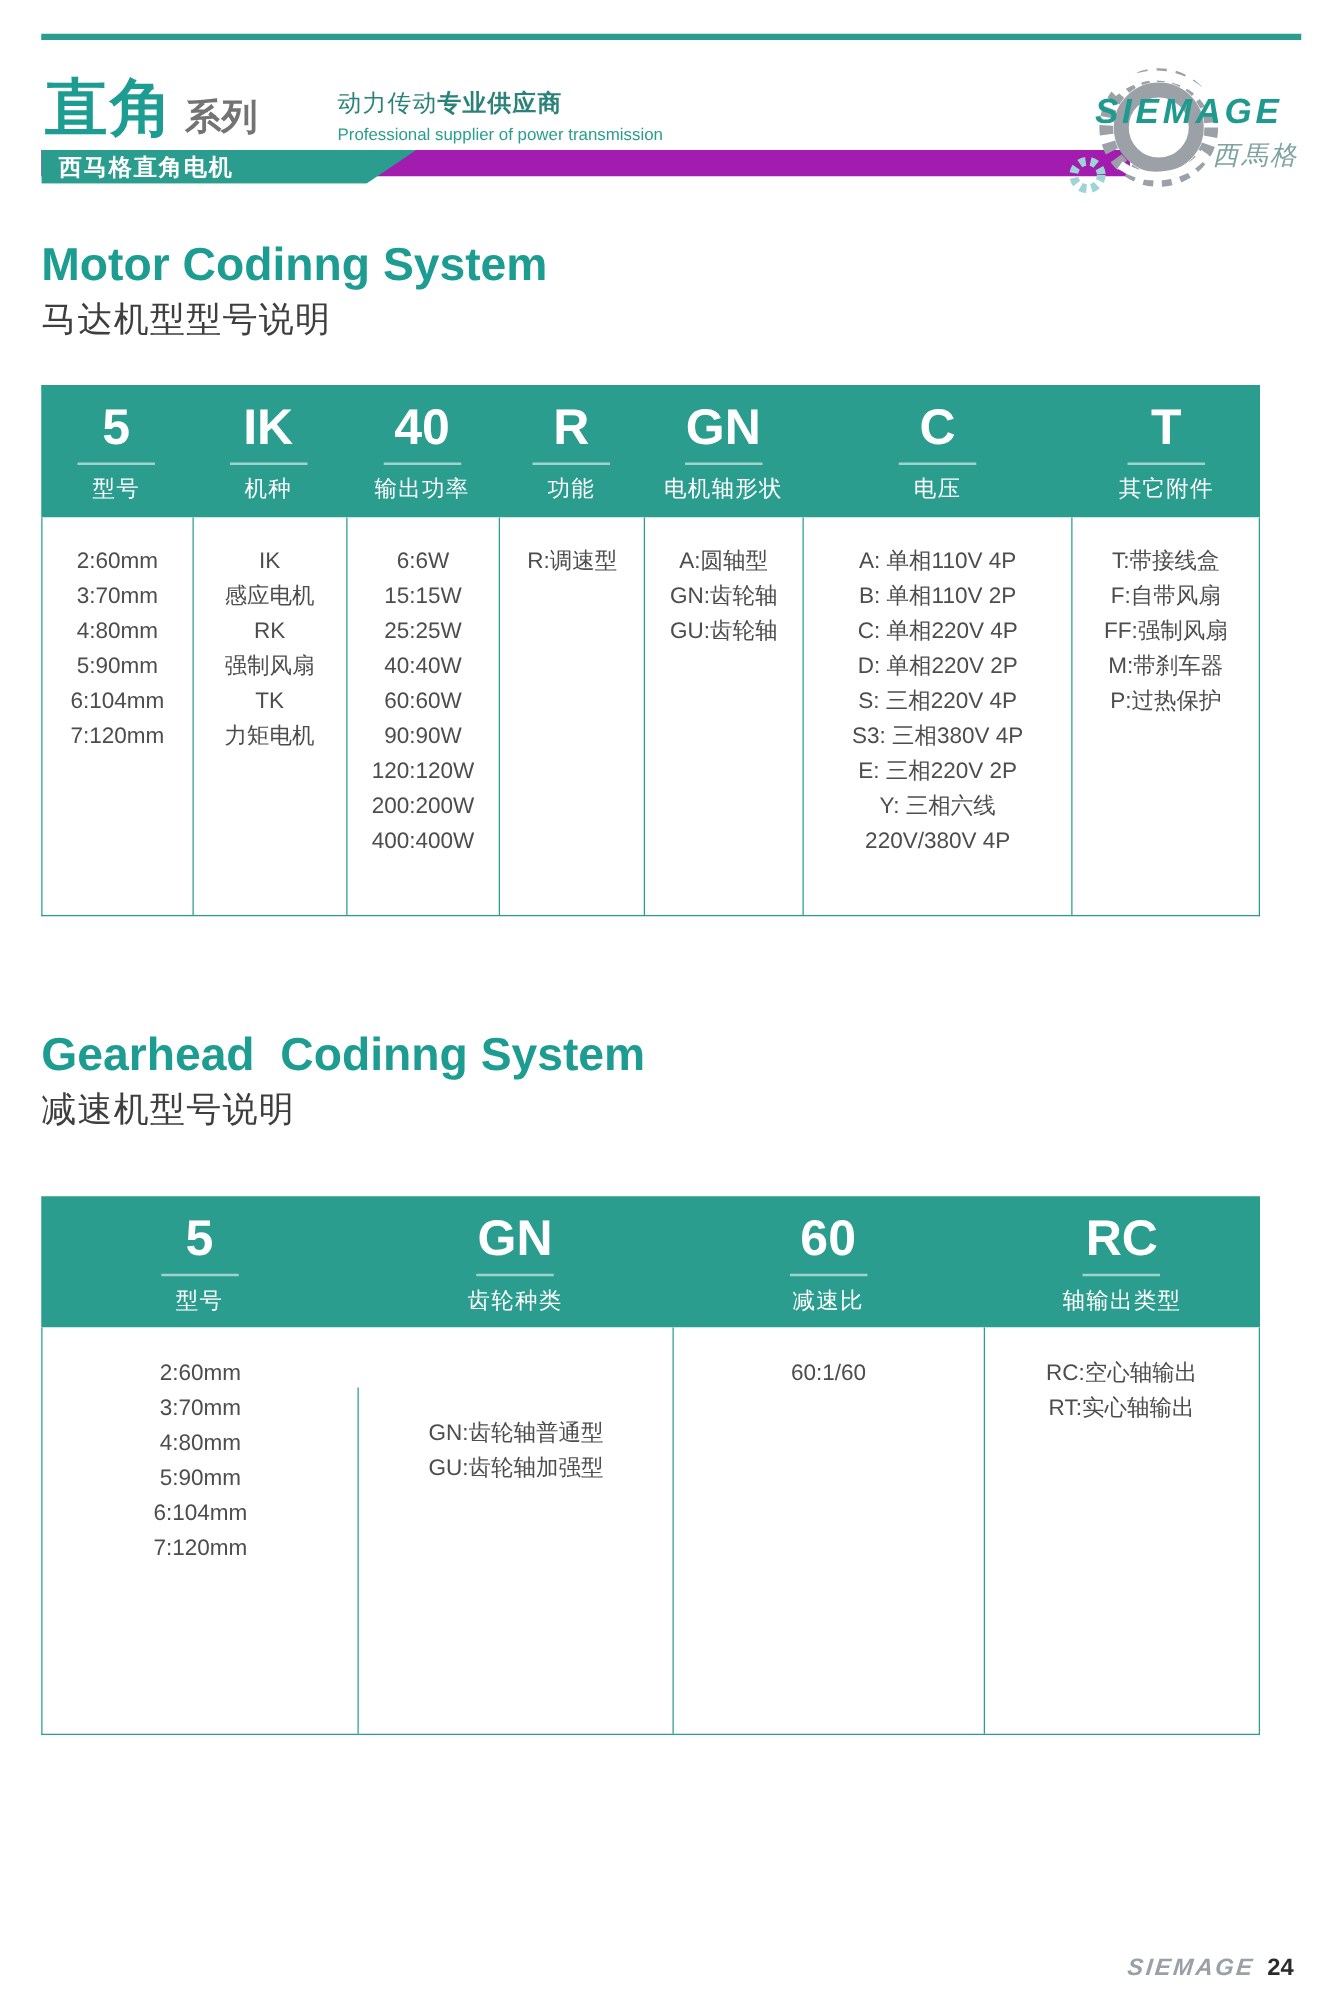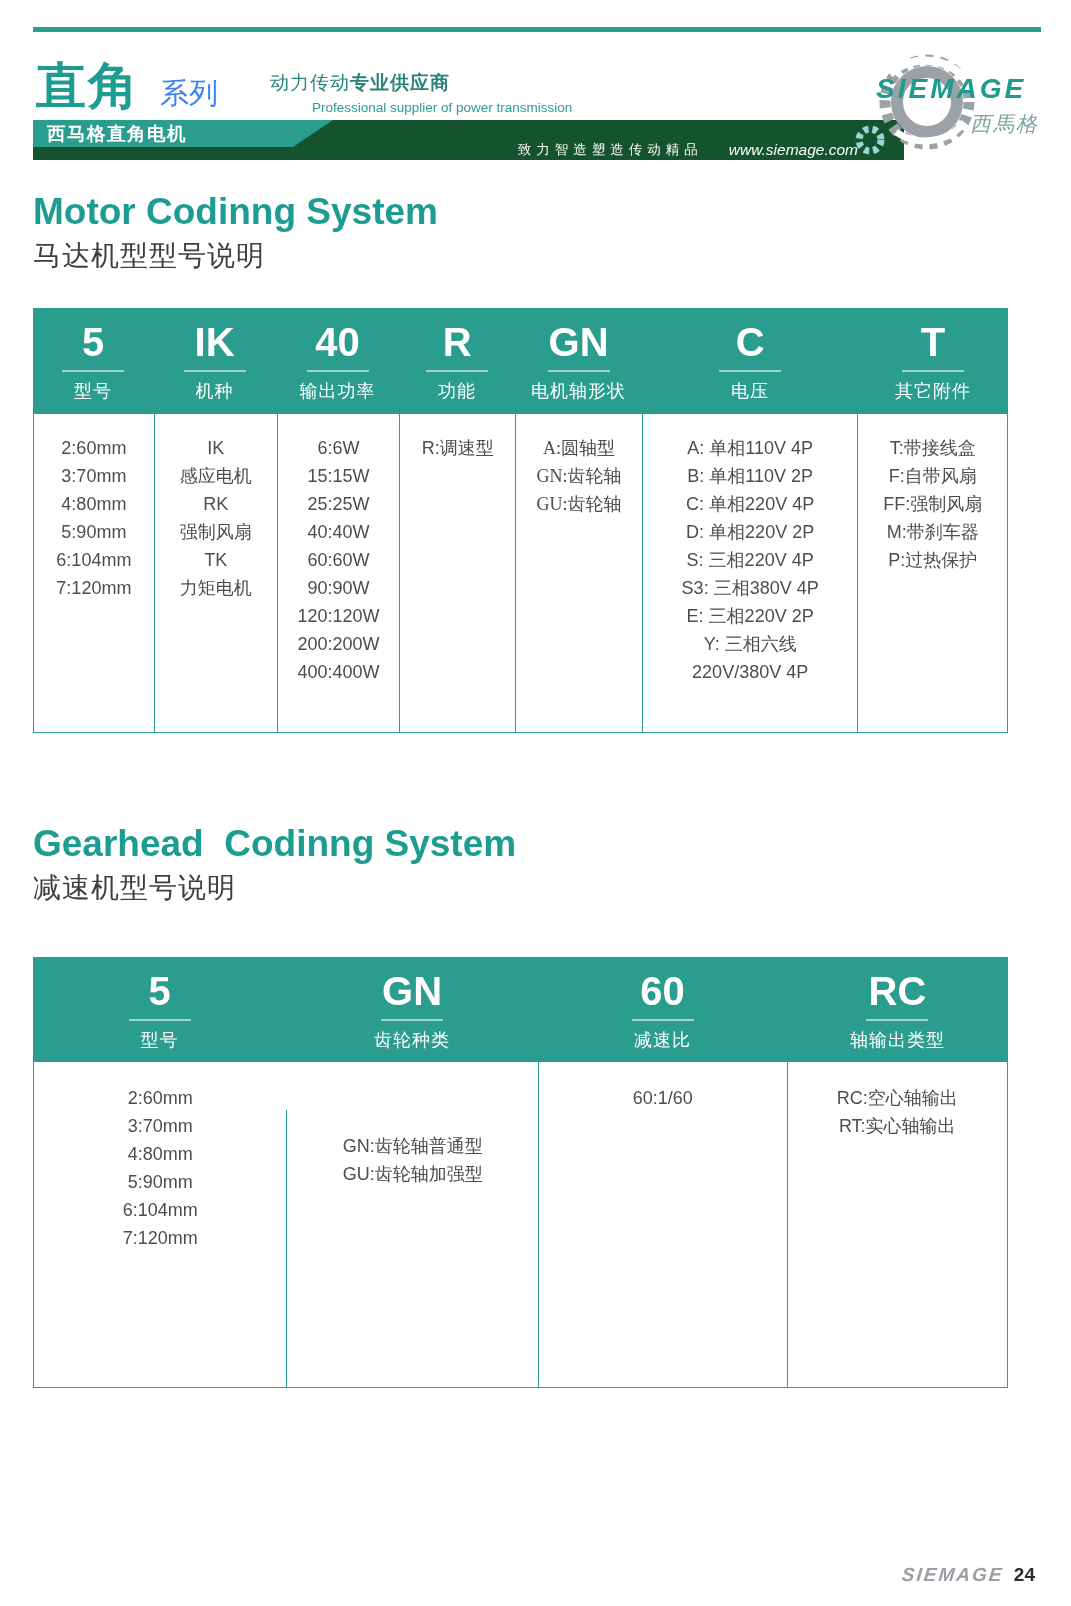--- a/index.html
+++ b/index.html
@@ -6,27 +6,27 @@
   html,body { background:#fff; }
   .page {
     position:relative; width:1071px; height:1606px; background:#fff;
     font-family:"Liberation Sans","DejaVu Sans",sans-serif; overflow:hidden;
   }
   .top-rule { position:absolute; left:33px; top:27px; width:1008px; height:5px; background:#2a9d8f; }
 
   
   .series { position:absolute; left:36px; top:60px; white-space:nowrap; }
   .series .big { font-size:50px; line-height:52px; font-weight:bold; color:#1d9c92; letter-spacing:2px; }
-  .series .small { font-size:29px; color:#3b82f6; margin-left:20px; font-weight:400; }
+  .series .small { font-size:29px; color:#737373; margin-left:8px; font-weight:700; }
   .header-mid { position:absolute; left:270px; top:70px; }
   .header-mid .cn { font-size:19px; color:#2b8279; letter-spacing:1px; }
   .header-mid .cn b { font-weight:bold; }
-  .header-mid .en { font-size:13.5px; color:#2a9d8f; margin-top:4px;margin-left:42px; }
-
-  .brand-bar { position:absolute; left:33px; top:120px; width:871px; height:40px; background:#14532d; }
+  .header-mid .en { font-size:13.5px; color:#2a9d8f; margin-top:4px; }
+
+  .brand-bar { position:absolute; left:33px; top:120px; width:871px; height:21px; background:#a21caf; }
   .bar-dark {
     position:absolute; left:0; top:0; height:27px; width:300px; background:#2a9d8f;
     clip-path:polygon(0 0,100% 0,calc(100% - 40px) 100%,0 100%);
   }
   .bar-dark .t { position:absolute; left:14px; top:0; line-height:27px; font-size:18.5px; font-weight:bold; color:#fff; letter-spacing:1.5px; }
   .bar-right { position:absolute; right:0; top:16px; height:27px; display:flex; align-items:center; gap:26px; padding-right:46px; }
   .bar-right .slogan { font-size:13.5px; color:#fff; letter-spacing:5px; font-weight:500; }
   .bar-right .site { font-size:15.5px; color:#fff; font-weight:normal; font-style:italic; }
 
   .logo { position:absolute; left:852px; top:46px; width:205px; height:112px; }
@@ -160,21 +160,21 @@
           <div class="ln">40:40W</div>
           <div class="ln">60:60W</div>
           <div class="ln">90:90W</div>
           <div class="ln">120:120W</div>
           <div class="ln">200:200W</div>
           <div class="ln">400:400W</div>
         </div>
         <div class="td" style="width: 11.9%;">
           <div class="ln">R:调速型</div>
         </div>
-        <div class="td" style="width: 13.03%; font-family: Liberation Serif, serif;">
+        <div class="td" style="width: 13.03%;">
           <div class="ln">A:圆轴型</div>
           <div class="ln">GN:齿轮轴</div>
           <div class="ln">GU:齿轮轴</div>
         </div>
         <div class="td" style="width: 22.15%;">
           <div class="ln">A: 单相110V 4P</div>
           <div class="ln">B: 单相110V 2P</div>
           <div class="ln">C: 单相220V 4P</div>
           <div class="ln">D: 单相220V 2P</div>
           <div class="ln">S: 三相220V 4P</div>

